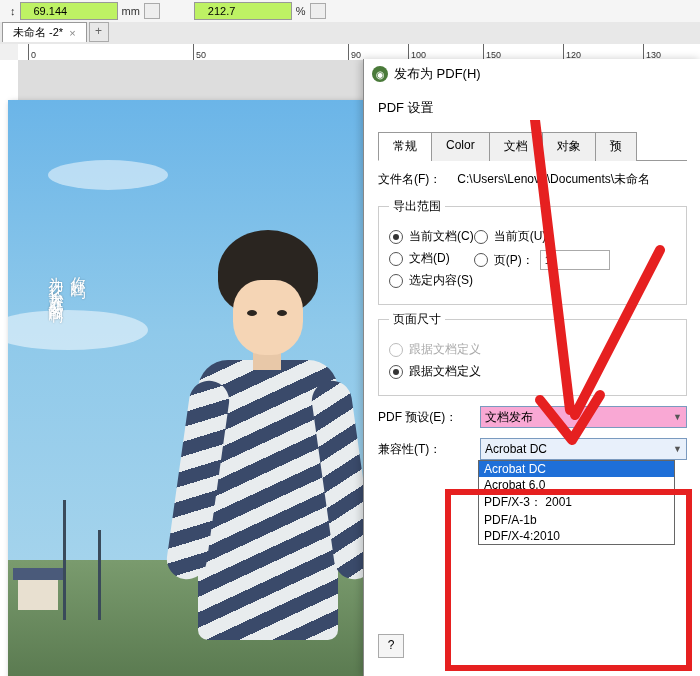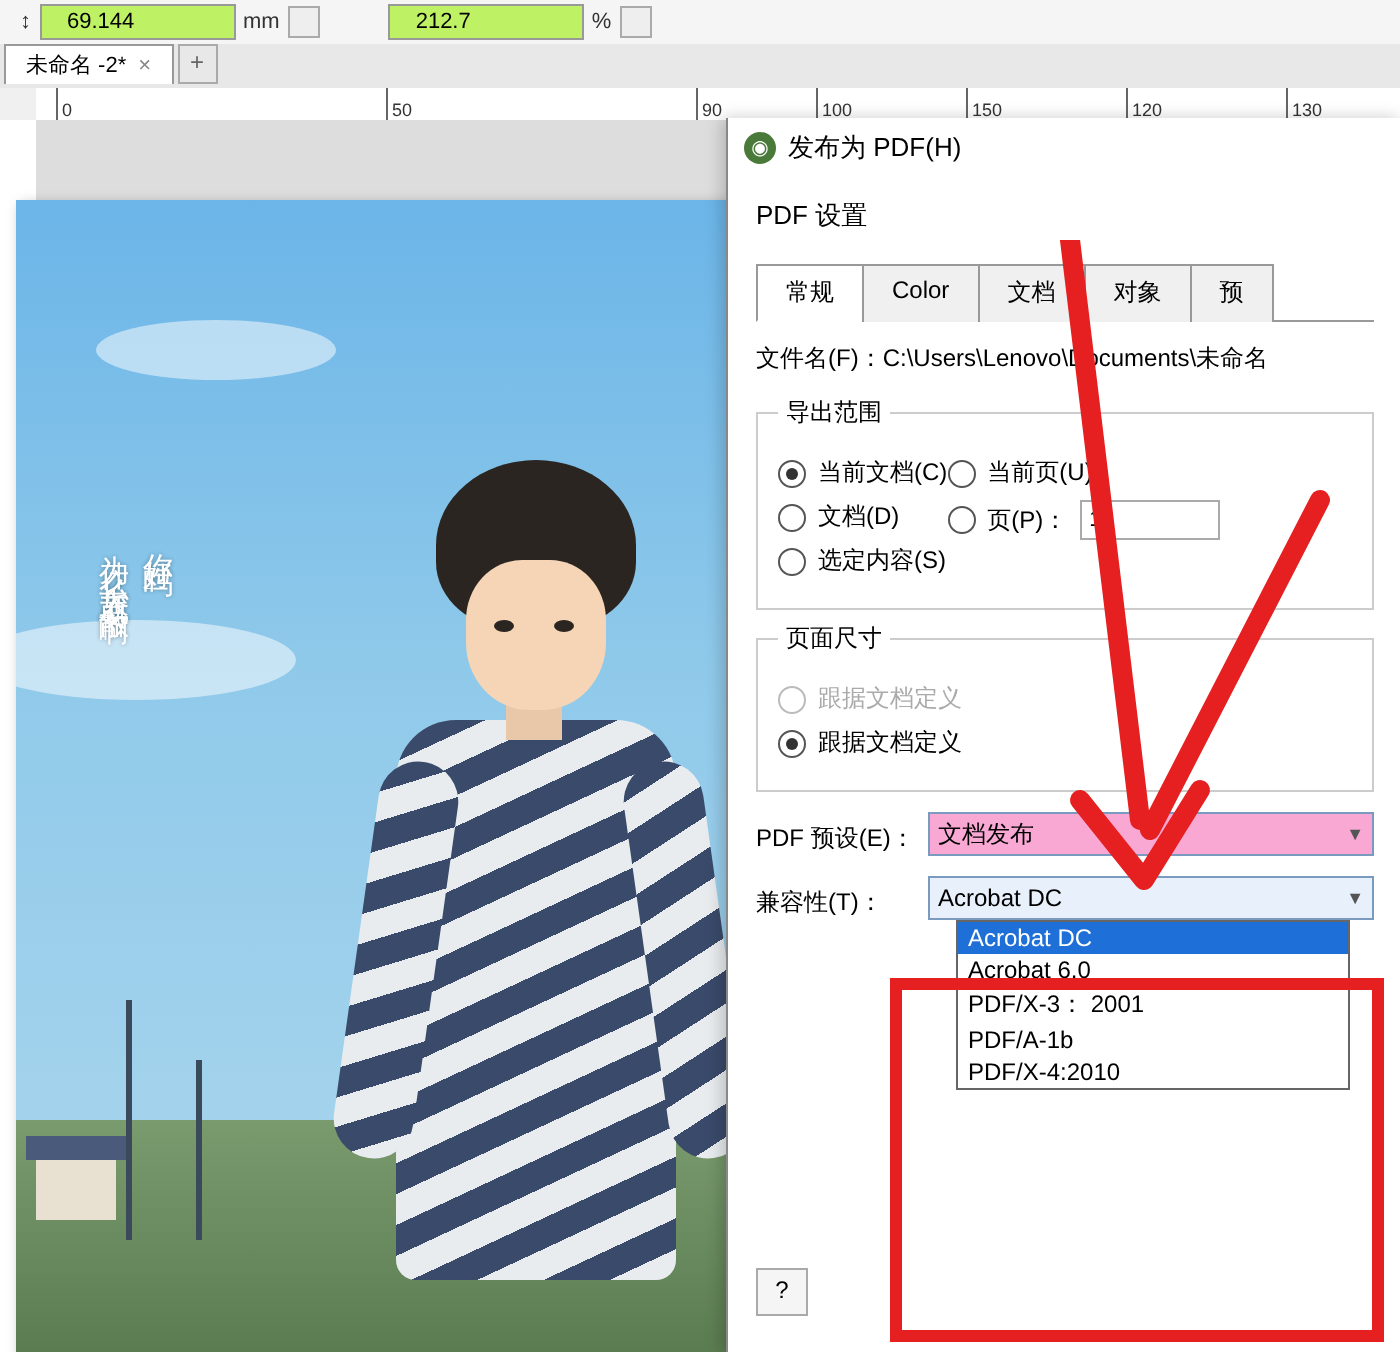--- a/index.html
+++ b/index.html
@@ -29,21 +29,21 @@
 .neck{position:absolute;top:115px;left:75px;width:28px;height:25px;background:#e8c8a8}
 .torso{position:absolute;top:130px;left:20px;width:140px;height:280px;background:repeating-linear-gradient(-25deg,#e8ecee 0 14px,#3a4a6a 14px 28px);border-radius:30px 30px 10px 10px}
 .arm{position:absolute;width:40px;background:repeating-linear-gradient(-25deg,#e8ecee 0 14px,#3a4a6a 14px 28px)}
 .dialog{position:absolute;top:59px;left:363px;width:337px;height:617px;background:#fff;border-left:1px solid #888;box-shadow:-2px 0 8px rgba(0,0,0,.2)}
 .dlg-title{height:30px;display:flex;align-items:center;padding-left:8px;gap:6px;font-size:13px}
 .dlg-icon{width:16px;height:16px;background:#4a7a3a;border-radius:50%;display:flex;align-items:center;justify-content:center;color:#fff;font-size:10px}
 .dlg-section{padding:10px 14px;font-size:13px}
 .tabs{display:flex;margin:4px 14px 0;border-bottom:1px solid #999}
 .tab{padding:5px 14px;border:1px solid #999;border-bottom:none;background:#f0f0f0;font-size:12px;margin-right:-1px;position:relative;top:1px}
 .tab.active{background:#fff;border-bottom:1px solid #fff}
-.field-row{display:flex;align-items:flex-end;margin:10px 14px;font-size:12px;gap:0}
+.field-row{display:flex;align-items:center;margin:10px 14px;font-size:12px;gap:16px}
 .fieldset{border:1px solid #ccc;margin:6px 14px;padding:8px 10px 10px}
 .fieldset legend{font-size:12px;padding:0 4px}
 .radio-row{display:flex;align-items:center;gap:6px;font-size:12px;margin:5px 0}
 .radio-cols{display:flex;}
 .radio{width:12px;height:12px;border:1px solid #555;border-radius:50%;display:inline-flex;align-items:center;justify-content:center}
 .radio.on::after{content:"";width:6px;height:6px;background:#333;border-radius:50%}
 .radio.dis{border-color:#bbb}
 .txt-input{border:1px solid #aaa;height:18px;width:60px;padding:0 4px;font-size:11px}
 .combo{border:1px solid #7a9abf;height:20px;background:#f9a8d4;display:flex;align-items:center;padding:0 4px;font-size:12px;position:relative}
 .combo.hl{background:#e8f0fb}

